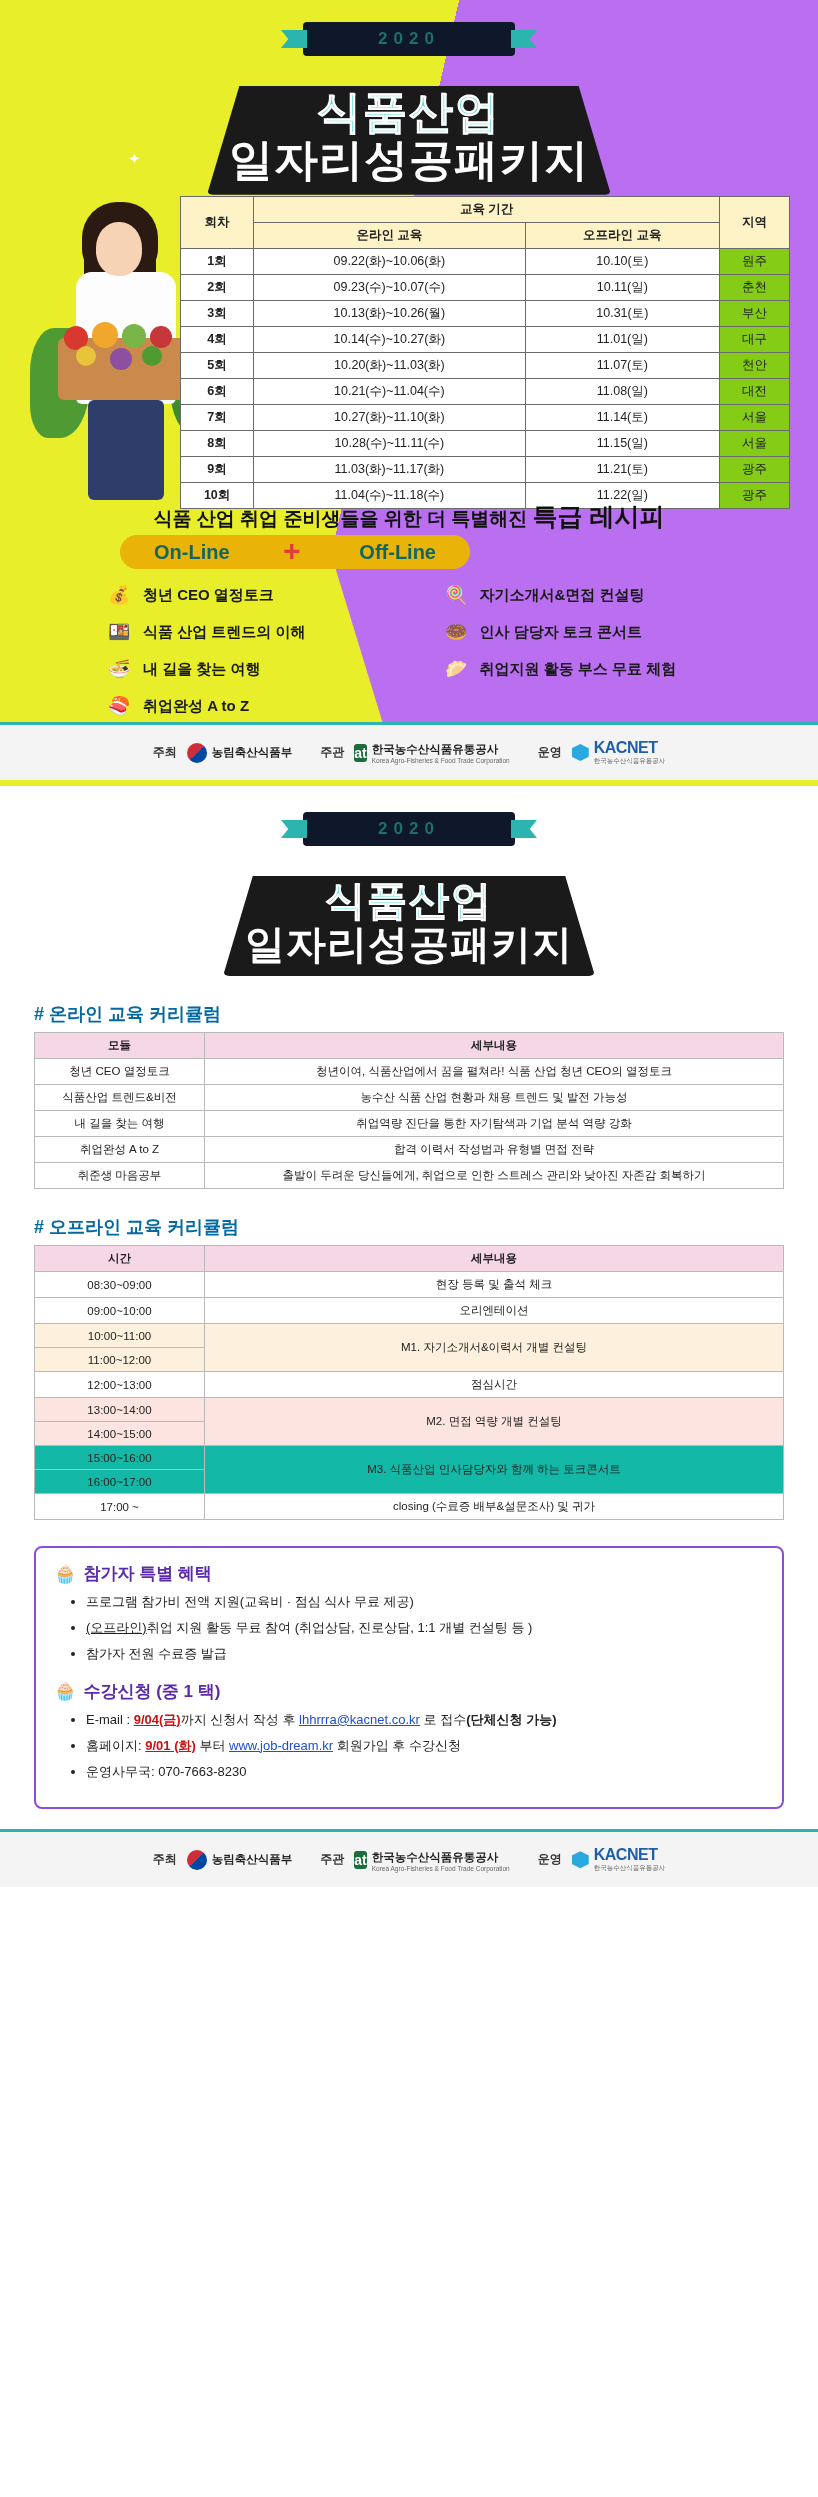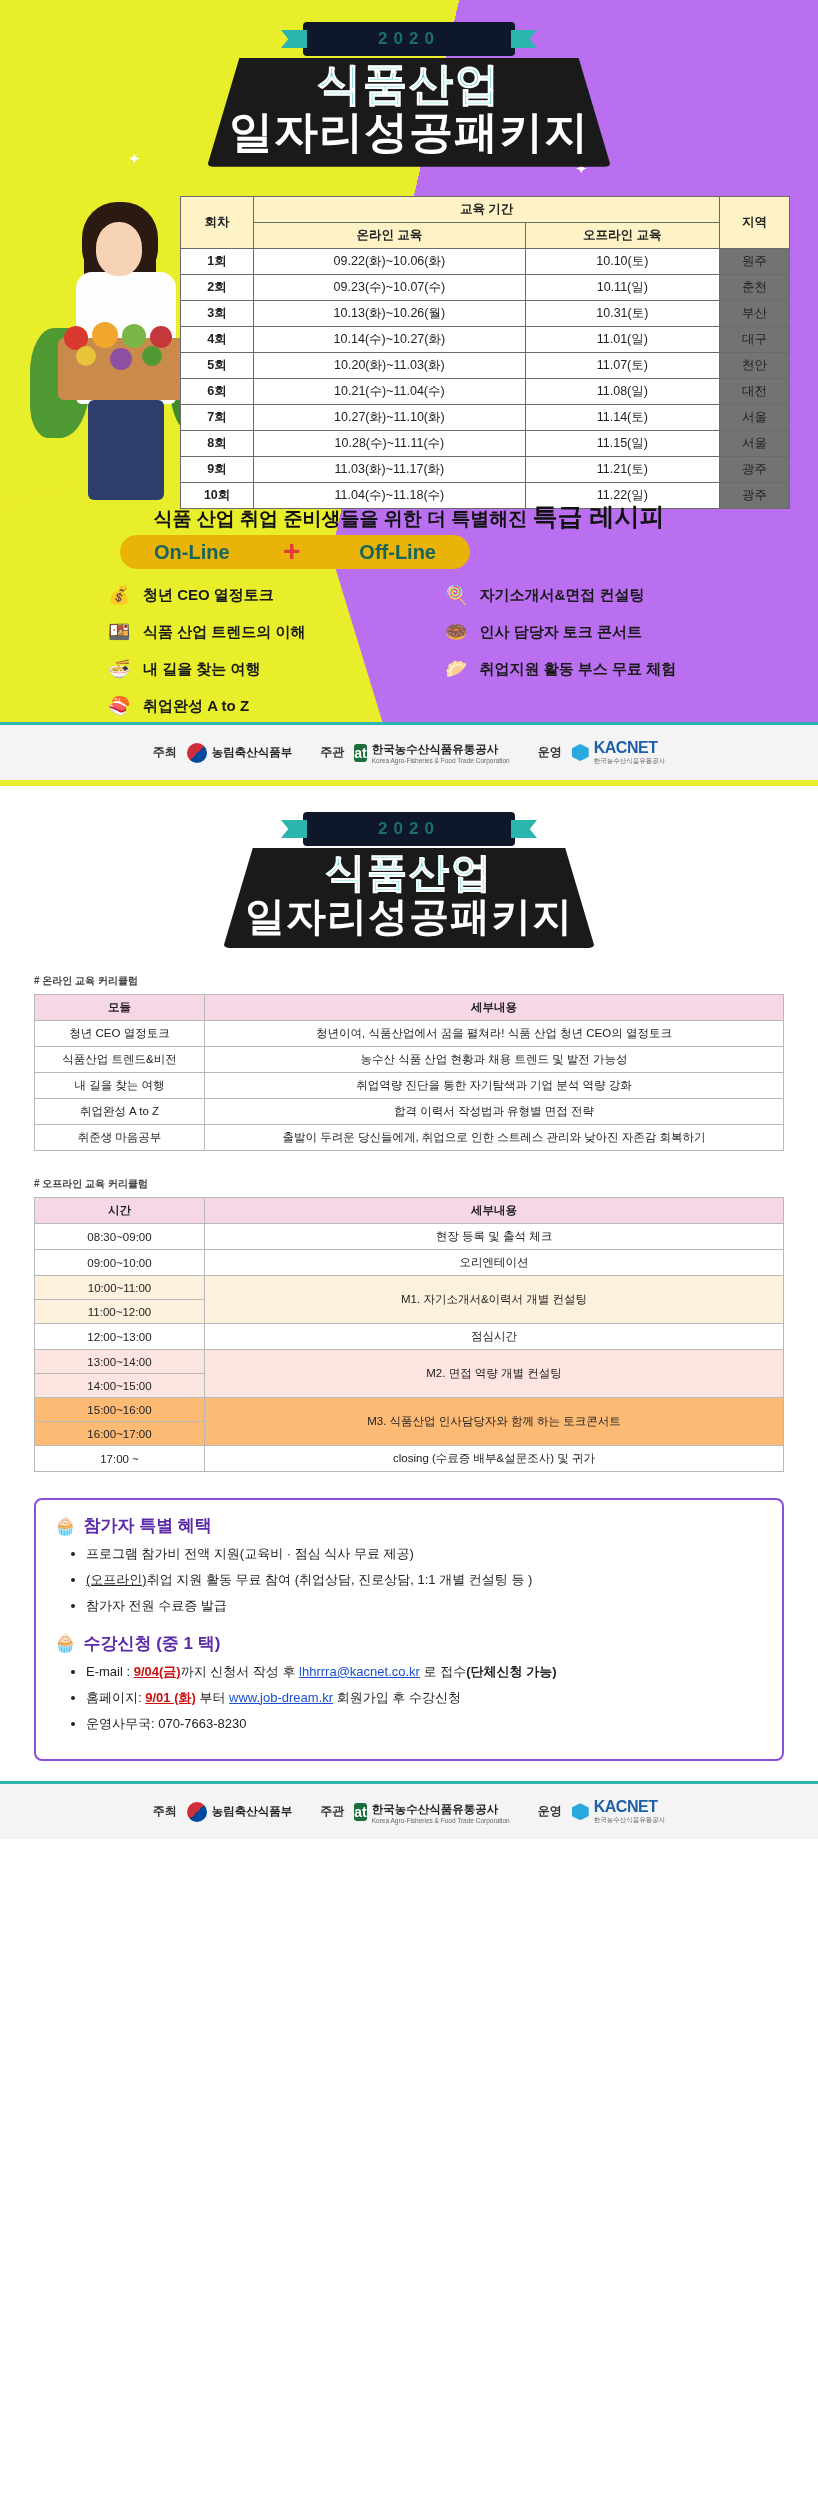--- a/index.html
+++ b/index.html
@@ -61,20 +61,21 @@
   .ribbon::before { left: -22px; clip-path: polygon(0 0,100% 0,100% 100%,0 100%,28% 50%); }
   .ribbon::after  { right: -22px; clip-path: polygon(0 0,100% 0,72% 50%,100% 100%,0 100%); }
 
   .logo-black {
     background: #1a1a1a;
     color: #fff;
     display: inline-block;
     padding: 2px 22px 10px;
     border-radius: 6px;
     clip-path: polygon(8% 0, 92% 0, 100% 100%, 0% 100%);
+    margin-top: 28px;
   }
   .logo-line1 {
     font-size: 44px; font-weight: bold; letter-spacing: 2px;
     color: #4ed7cf;
     -webkit-text-stroke: 1px #ffffff;
     line-height: 1.1;
   }
   .logo-line2 {
     font-size: 44px; font-weight: bold; letter-spacing: 1px;
     color: #ffffff;
@@ -115,21 +116,21 @@
     text-align: center;
     padding: 4px 2px;
     height: 25px;
   }
   table.sched thead th {
     background: #fdf3c6;
     font-weight: bold;
     font-size: 12.5px;
   }
   table.sched td.round { background:#fff; font-weight:bold; }
-  table.sched td.region { background:#737373; }
+  table.sched td.region { background:#84cc16; }
 
   .recipe-line {
     position: absolute; left: 0; right: 0; top: 500px;
     text-align: center;
     font-size: 19px; font-weight: bold;
     z-index: 6;
     color: #111;
   }
   .recipe-line .big { font-size: 25px; }
 
@@ -194,40 +195,40 @@
     width: 818px;
     border-top: 6px solid #e9ee2a;
     background: #fff;
     padding-bottom: 0;
   }
   .p2-logo { padding-top: 26px; text-align:center; }
   .p2-logo .logo-line1, .p2-logo .logo-line2 { font-size: 40px; }
 
   .sec-title {
     margin: 26px 0 6px 34px;
-    font-size: 10px; font-weight: bold; color: #404040;
+    font-size: 18px; font-weight: bold; color: #0369a1;
   }
   .curr {
     width: 750px; margin: 0 auto;
     border-collapse: collapse;
     font-size: 11.5px;
   }
   .curr th, .curr td {
     border: 1px solid #b9b9b9;
     padding: 5px 4px;
     text-align: center;
     height: 24px;
   }
   .curr thead th { background: #f6d7e6; font-weight: bold; }
   .curr td.mod { width: 170px; background:#fff; }
   .offl thead th { background:#f6d7e6; }
   .offl td.t { width: 170px; }
   .row-b1 { background: #fdf1dd; }
   .row-b2 { background: #fce4e0; }
-  .row-b3 { background: #fdba74; }
+  .row-b3 { background: #14b8a6; }
 
   .benefits-box {
     width: 750px; margin: 26px auto 0;
     border: 2px solid #8b4fd6;
     border-radius: 8px;
     padding: 14px 18px 18px;
   }
   .bb-title {
     font-size: 17px; font-weight: bold; color: #5b2aa8;
     display:flex; align-items:center; gap:7px; margin-bottom: 8px;

